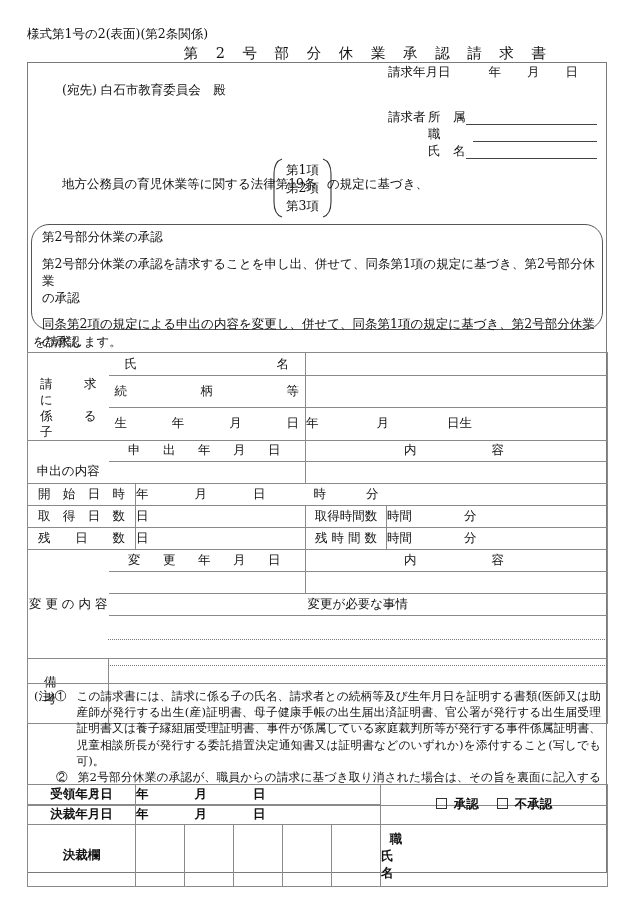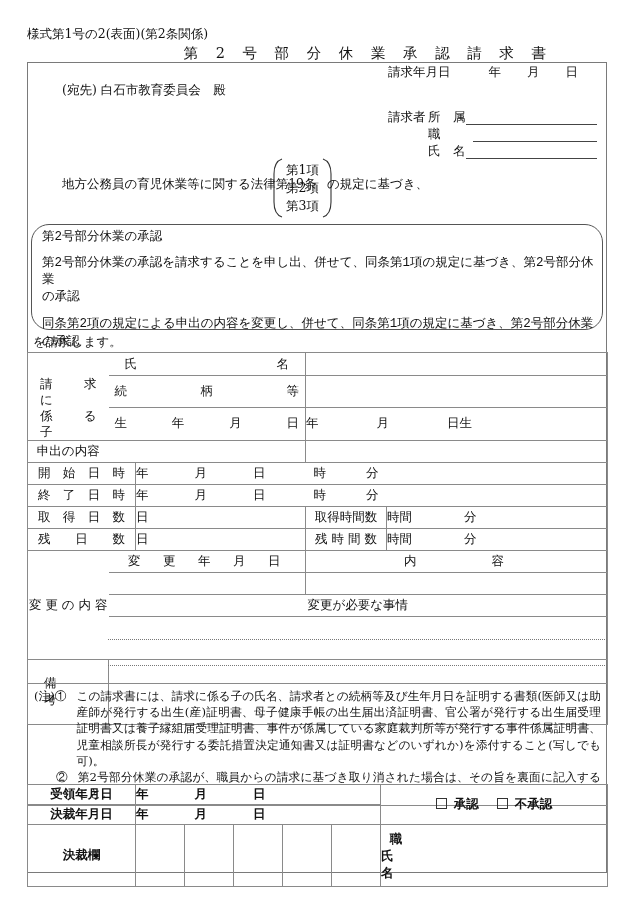--- a/index.html
+++ b/index.html
@@ -136,21 +136,21 @@
     background: #fff;
   }
   .opt-box-inner {
     position: absolute;
     left: 42px;
     top: 228px;
     width: 556px;
     font-size: 12.5px;
     line-height: 18px;
   }
-  .opt-line { margin-bottom: 9px; font-family: Liberation Mono, monospace; }
+  .opt-line { margin-bottom: 9px; }
   .opt-line:last-child { margin-bottom: 0; }
   .opt-line.two { line-height: 17px; }
 
   .closing {
     left: 33px; top: 334px;
     font-size: 12.5px;
   }
 
   
   table.grid {
@@ -377,38 +377,37 @@
         <td class="nb-t nb-r lbl" style="height:22px">
           <span class="two-line" style="display:block">係　る　子</span>
         </td>
         <td class="lbl sp3 nb-l" colspan="2" style="height:22px">生 年 月 日</td>
         <td colspan="2" class="birthcell">
           <span>年</span><span class="b1"></span><span>月</span><span class="b2"></span><span>日生</span>
         </td>
       </tr>
 
       <tr>
+        <td class="nb-b nb-r" style="height:20px"></td>
+        <td class="ctr-sp nb-l" colspan="2" style="height:20px">申　出　年　月　日</td>
+        <td class="ctr-sp" colspan="2" style="height:20px">内　　　　容</td>
+      </tr>
+      <tr>
         <td class="nb-t nb-r lbl" style="height:21px">申出の内容</td>
         <td class="nb-l" colspan="2" style="height:21px"></td>
         <td colspan="2" style="height:21px"></td>
       </tr>
 
       <tr>
         <td class="lbl sp" colspan="2" style="height:21px">開 始 日 時</td>
         <td colspan="3" class="datecell" style="height:21px">
           <span>年</span><span class="g1"></span><span>月</span><span class="g2"></span><span>日</span><span class="g3"></span><span>時</span><span class="g4"></span><span>分</span>
         </td>
       </tr>
 
-      <tr>
-        <td class="lbl sp" colspan="2" style="height:21px">終 了 日 時</td>
-        <td colspan="3" class="datecell" style="height:21px">
-          <span>年</span><span class="g1"></span><span>月</span><span class="g2"></span><span>日</span><span class="g3"></span><span>時</span><span class="g4"></span><span>分</span>
-        </td>
-      </tr>
 
       <tr>
         <td class="lbl sp" colspan="2" style="height:21px">取 得 日 数</td>
         <td class="unitcell" style="height:21px">
           <span>日</span>
         </td>
         <td class="lbl" style="height:21px">取得時間数</td>
         <td class="unitcell" style="height:21px">
           <span>時間</span><span class="u1"></span><span>分</span>
         </td>

